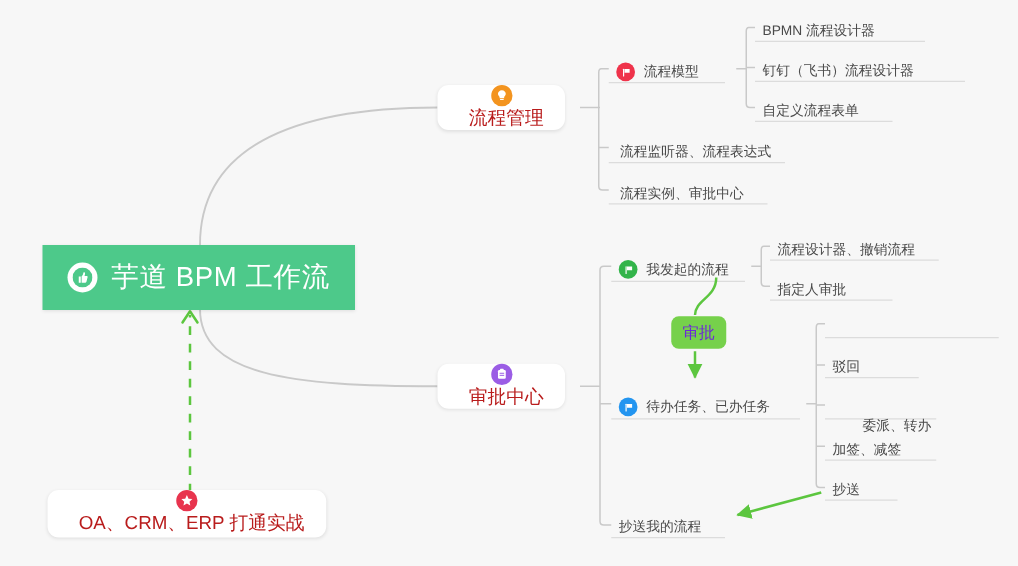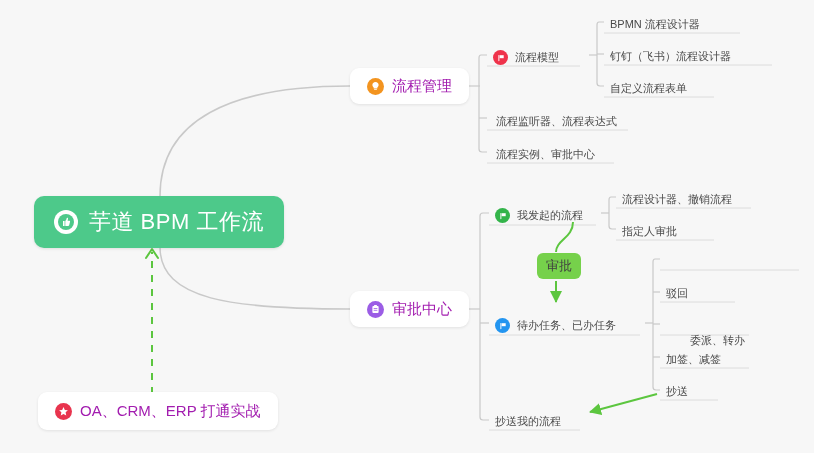--- a/index.html
+++ b/index.html
@@ -33,38 +33,39 @@
     position: absolute;
     display: flex;
     align-items: center;
     box-sizing: border-box;
     white-space: nowrap;
   }
 
   
   .root {
     background: #4dc98a;
-    border-radius: 10px;
+    border-radius: 0;
     padding: 0 20px;
     height: 52px;
     color: #ffffff;
     font-size: 22px;
     box-shadow: 0 1px 3px rgba(0,0,0,0.10);
   }
   .root .node-label { margin-left: 11px; letter-spacing: 0.5px; }
 
   
   .card {
     background: #ffffff;
     border-radius: 9px;
     padding: 0 17px;
     height: 36px;
-    color: #a21caf;
+    color: #b91c1c;
     font-size: 15px;
     box-shadow: 0 1px 3px rgba(0,0,0,0.09);
+    flex-direction: column;
   }
   .card .node-label { margin-left: 8px; }
 
   
   .leaf {
     color: #4a4a4a;
     font-size: 11px;
     height: 28px;
     padding: 0 6px 0 6px;
     align-items: flex-end;
@@ -72,21 +73,21 @@
   }
   .leaf .node-label { margin-left: 7px; }
   .leaf.noicon .node-label { margin-left: 0; }
 
   
   .stage {
     background: #76d14b;
     border-radius: 6px;
     height: 26px;
     padding: 0 9px;
-    color: #404040;
+    color: #6d28d9;
     font-size: 13px;
     justify-content: flex-start;
   }
 
   
   .cicon {
     flex: 0 0 auto;
     border-radius: 50%;
     display: inline-flex;
     align-items: center;

